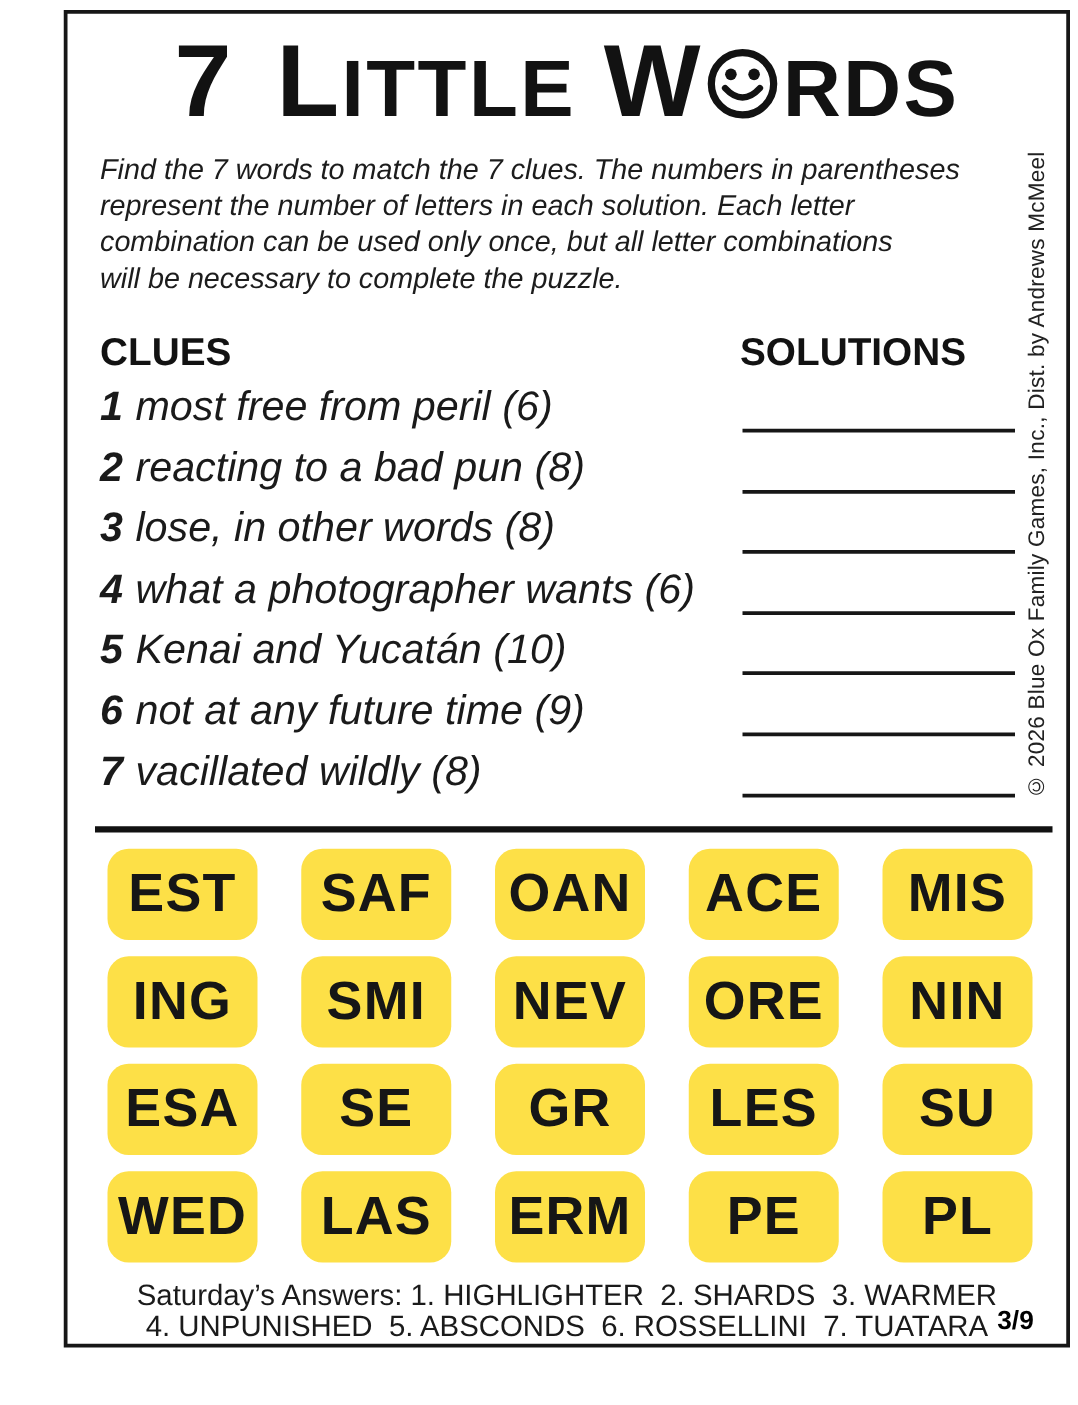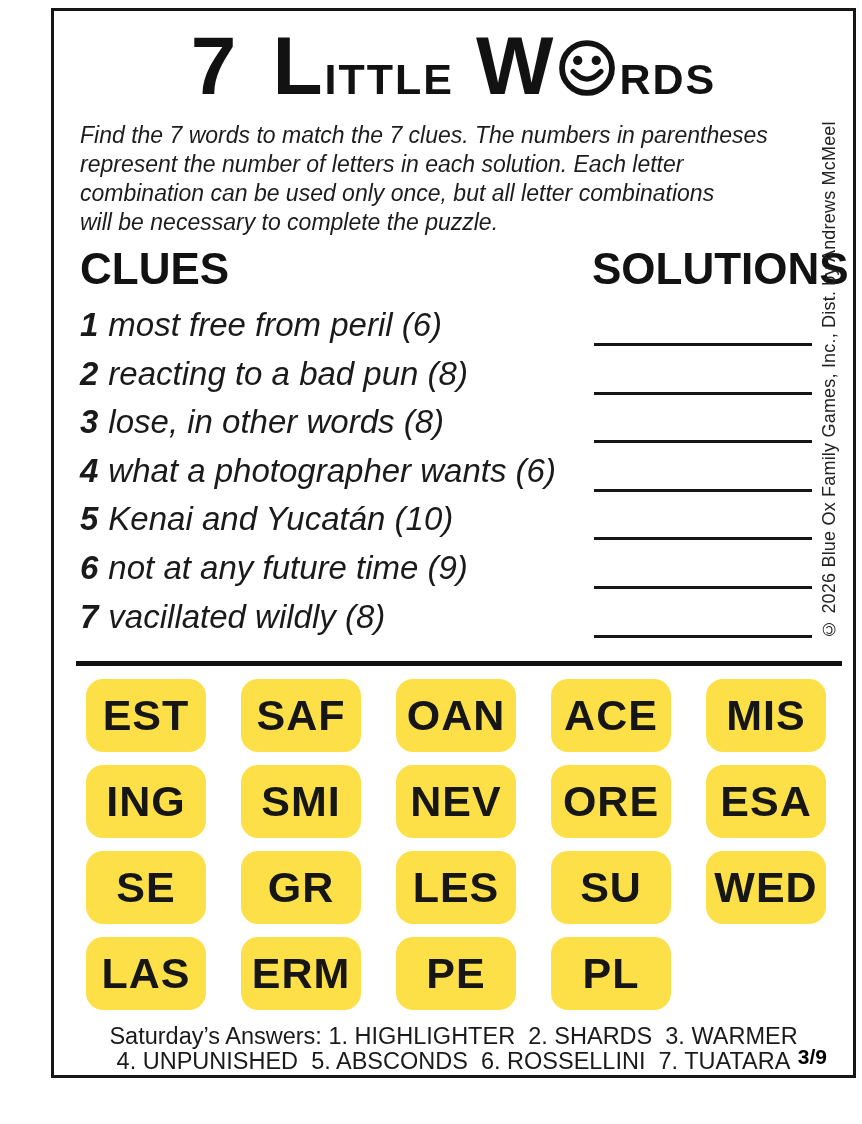--- a/index.html
+++ b/index.html
@@ -8,31 +8,31 @@
   .board {
     position:absolute; left:51px; top:8px; width:805px; height:1070px;
     border:3px solid #161616; background:#fff; overflow:hidden;
   }
   
   .title {
     position:absolute; top:14px; left:0; width:100%;
     text-align:center; white-space:nowrap; font-weight:bold; line-height:1; color:#121212;
   }
   .title .big   { font-size:82px; letter-spacing:2px; }
-  .title .small { font-size:43px; letter-spacing:2px;text-align:center; }
+  .title .small { font-size:64px; letter-spacing:2px;text-align:center; }
   .title .gap-lg { display:inline-block; width:34px; }
   .title .gap-sm { display:inline-block; width:22px; }
   .smiley { display:inline-block; width:58px; height:58px; vertical-align:-3px; margin:0 3px; }
   
   .instructions {
     position:absolute; left:26px; top:110px; width:745px;
     font-size:23px; line-height:29px; color:#1c1c1c;font-style:italic;
   }
   
-  .col-head { position:absolute; top:234px; font-weight:bold; font-size:44px; line-height:1.1; color:#121212; }
+  .col-head { position:absolute; top:254px; font-weight:bold; font-size:31px; line-height:1.1; color:#121212; }
   .head-clues { left:26px; }
   .head-solutions { left:538px; }
   .clue-list { position:absolute; left:26px; top:290px; width:540px;font-style:italic; }
   .clue-row { height:48.6px; line-height:48.6px; font-size:33px; white-space:nowrap; color:#1a1a1a; }
   .clue-num { font-weight:bold; margin-right:10px; }
   .solution-lines { position:absolute; left:540px; top:332px; width:218px; }
   .solution-blank { height:3px; background:#161616; margin-bottom:45.6px; }
   
   .copyright {
     position:absolute; right:10px; top:98px; height:530px; width:24px;
@@ -115,20 +115,21 @@
   <div class="tile-grid">
     <div class="tile">EST</div>
     <div class="tile">SAF</div>
     <div class="tile">OAN</div>
     <div class="tile">ACE</div>
     <div class="tile">MIS</div>
     <div class="tile">ING</div>
     <div class="tile">SMI</div>
     <div class="tile">NEV</div>
     <div class="tile">ORE</div>
+    <div class="tile">NIN</div>
     <div class="tile">ESA</div>
     <div class="tile">SE</div>
     <div class="tile">GR</div>
     <div class="tile">LES</div>
     <div class="tile">SU</div>
     <div class="tile">WED</div>
     <div class="tile">LAS</div>
     <div class="tile">ERM</div>
     <div class="tile">PE</div>
     <div class="tile">PL</div>

